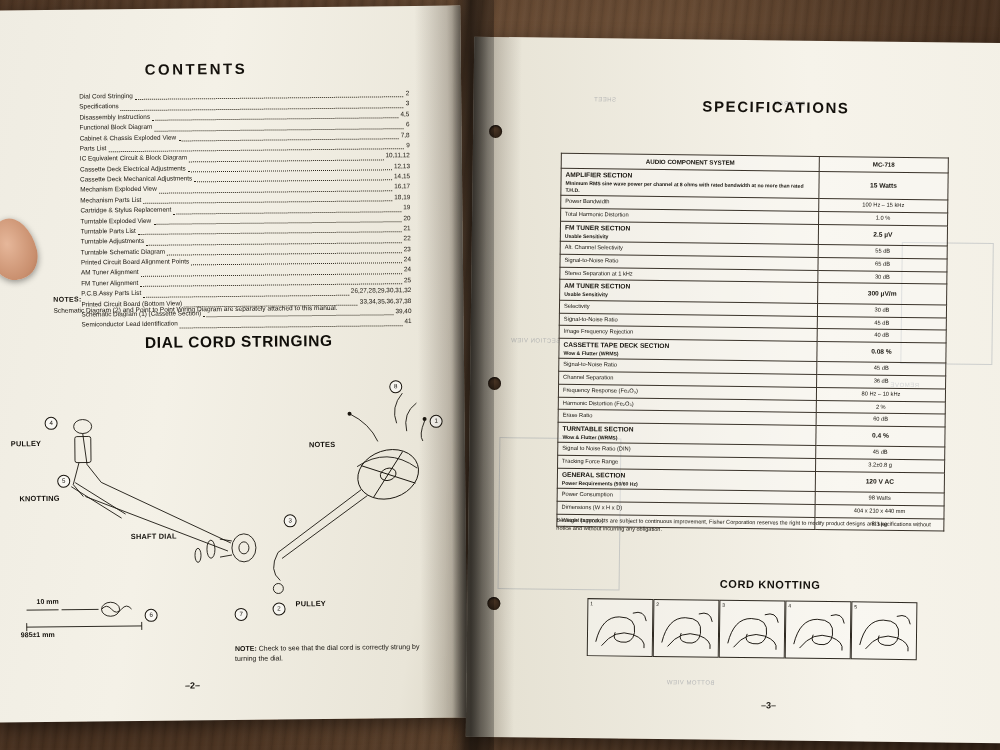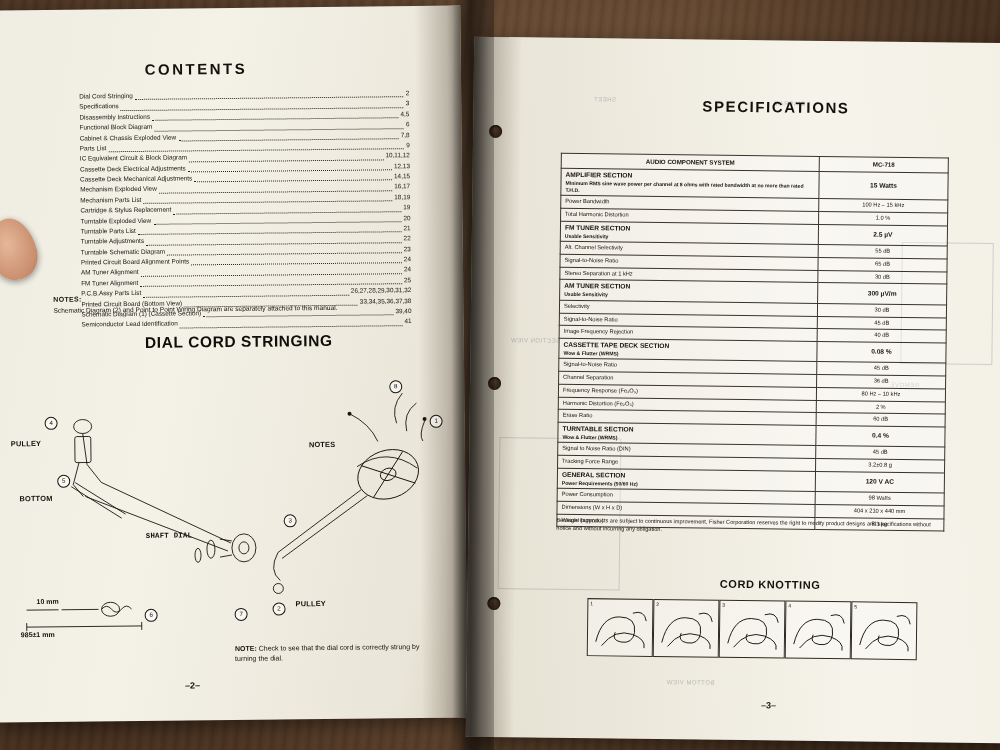--- a/index.html
+++ b/index.html
@@ -307,22 +307,22 @@
         </g>
 
         <g stroke="#1a160f" stroke-width="0.9">
           <path d="M20 245 L52 245"></path>
           <path d="M20 262 L135 262"></path>
           <path d="M20 258 L20 266 M135 258 L135 266"></path>
         </g>
       </svg>
 
       <div class="lbl" style="left:6px;top:74px;">PULLEY</div>
-      <div class="lbl" style="left:14px;top:129px;">BOTTOM</div>
-      <div class="lbl" style="left:140px;top:168px;font-family:Liberation Mono, monospace;">SHAFT DIAL</div>
+      <div class="lbl" style="left:14px;top:129px;">KNOTTING</div>
+      <div class="lbl" style="left:125px;top:168px;">SHAFT DIAL</div>
       <div class="lbl" style="left:304px;top:78px;">NOTES</div>
       <div class="lbl" style="left:289px;top:237px;">PULLEY</div>
       <div class="lblsm" style="left:30px;top:233px;font-weight:bold;">10 mm</div>
       <div class="lblsm" style="left:14px;top:266px;font-weight:bold;">985±1 mm</div>
 
       <div class="cnum" style="left:40px;top:52px;">4</div>
       <div class="cnum" style="left:52px;top:110px;">5</div>
       <div class="cnum" style="left:138px;top:245px;">6</div>
       <div class="cnum" style="left:228px;top:245px;">7</div>
       <div class="cnum" style="left:266px;top:240px;">2</div>

